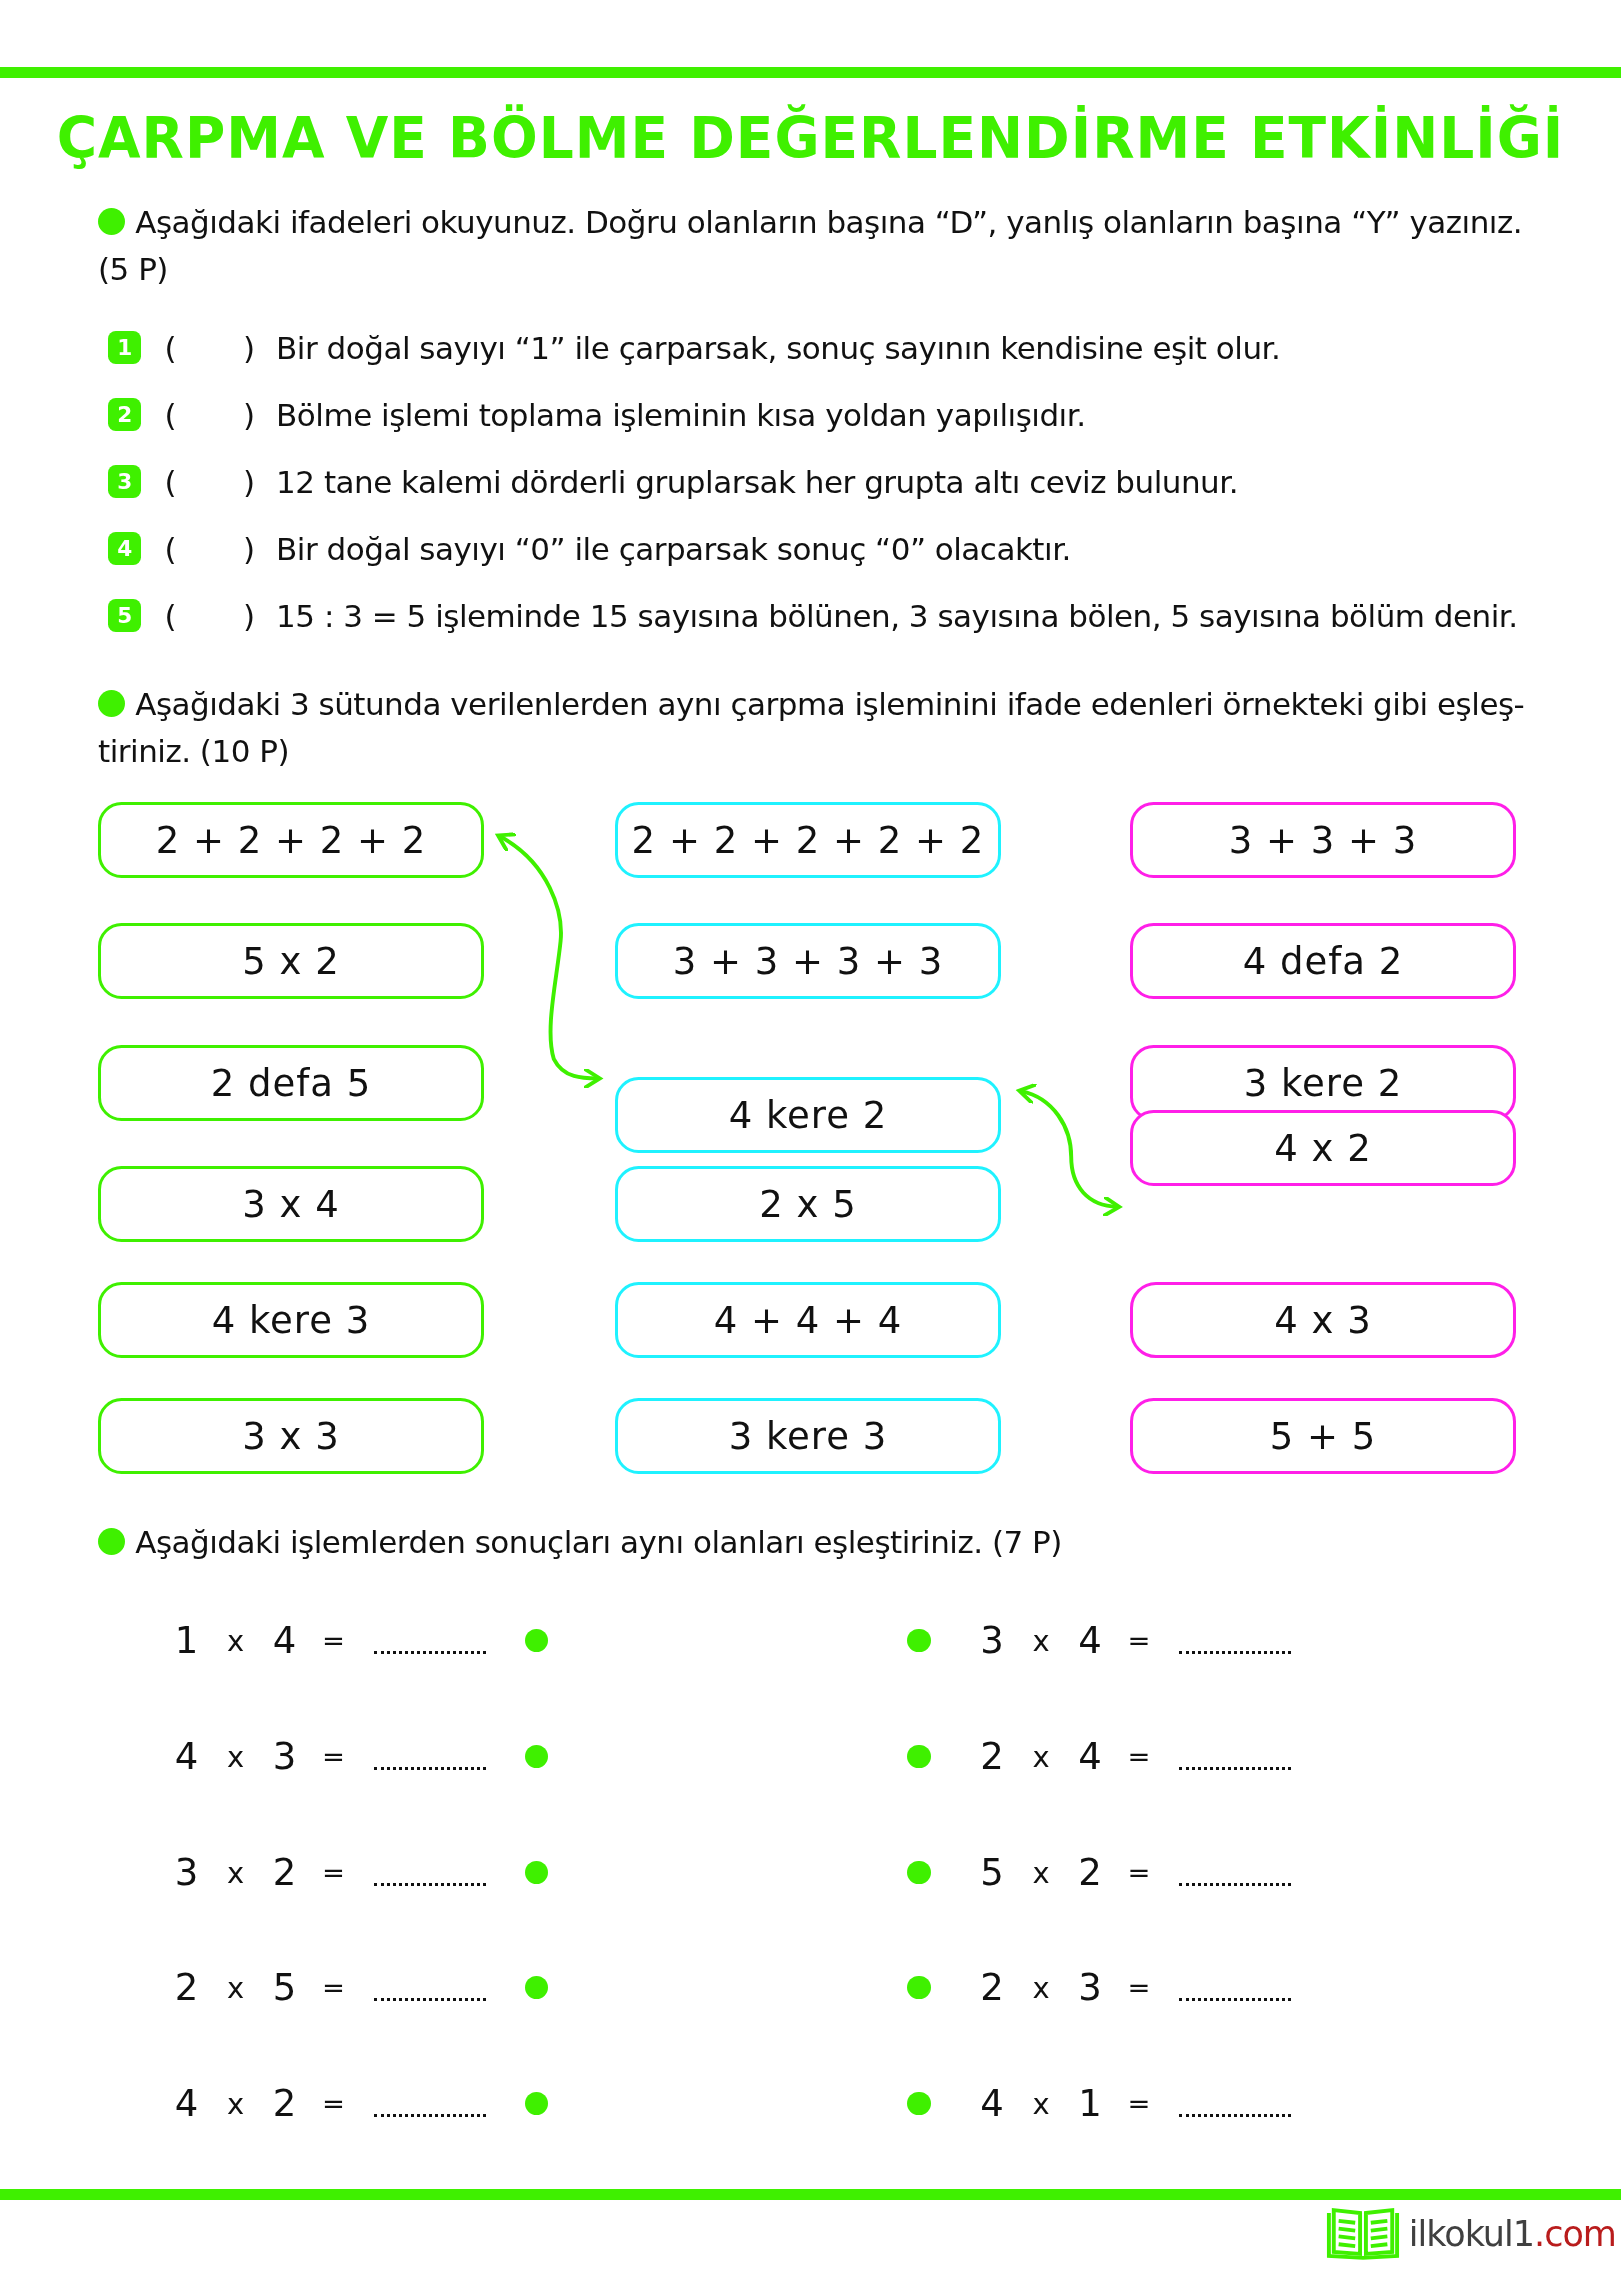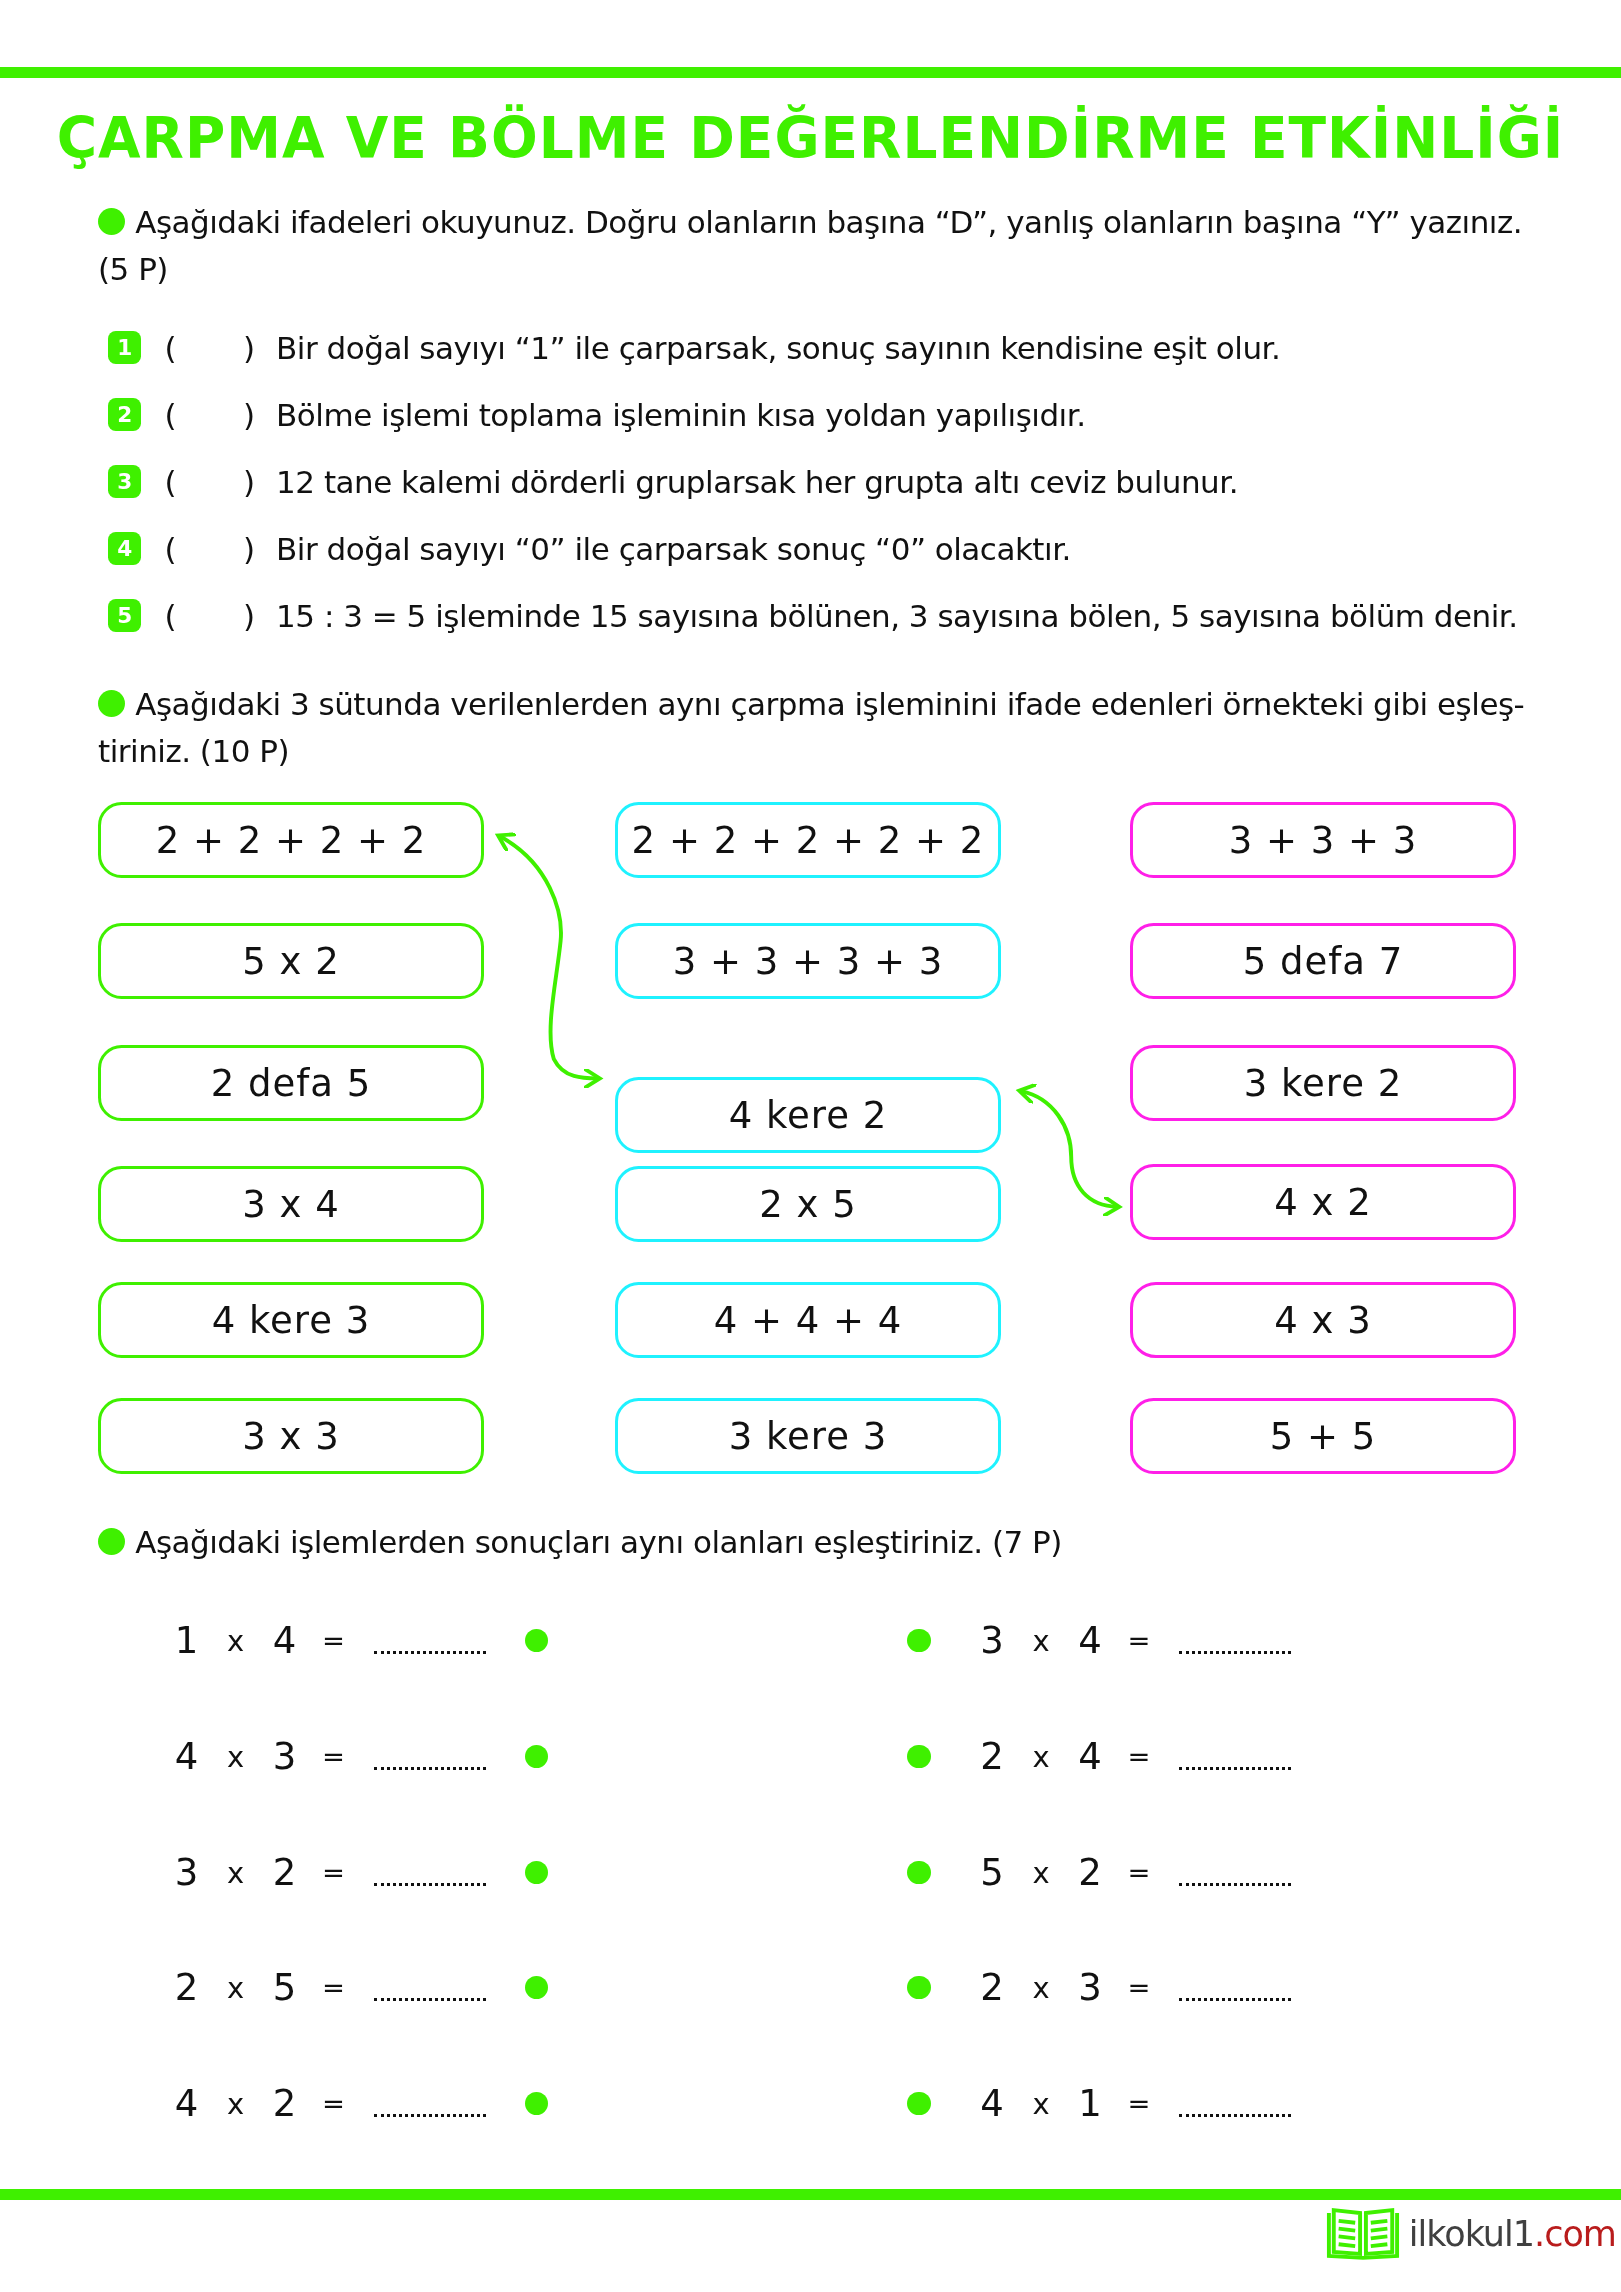--- a/index.html
+++ b/index.html
@@ -139,23 +139,23 @@
     <div class="box col-a" style="top: 1166px;">3 x 4</div>
     <div class="box col-a" style="top: 1282px;">4 kere 3</div>
     <div class="box col-a" style="top: 1398px;">3 x 3</div>
     <div class="box col-b" style="top: 802px;">2 + 2 + 2 + 2 + 2</div>
     <div class="box col-b" style="top: 923px;">3 + 3 + 3 + 3</div>
     <div class="box col-b" style="top: 1045px; margin-top: 32px;">4 kere 2</div>
     <div class="box col-b" style="top: 1166px;">2 x 5</div>
     <div class="box col-b" style="top: 1282px;">4 + 4 + 4</div>
     <div class="box col-b" style="top: 1398px;">3 kere 3</div>
     <div class="box col-c" style="top: 802px;">3 + 3 + 3</div>
-    <div class="box col-c" style="top: 923px;">5 defa 7</div>
+    <div class="box col-c" style="top: 923px;">4 defa 2</div>
     <div class="box col-c" style="top: 1045px;">3 kere 2</div>
-    <div class="box col-c" style="top: 1164px;">4 x 2</div>
+    <div class="box col-c" style="top: 1110px;">4 x 2</div>
     <div class="box col-c" style="top: 1282px; border-radius: 26px;">4 x 3</div>
     <div class="box col-c" style="top: 1398px;">5 + 5</div>
   </div>
 
 <svg class="arrows" viewBox="0 0 1654 2339">
   <defs>
     <marker id="ah" viewBox="0 0 10 10" refX="7" refY="5" markerWidth="5" markerHeight="5" orient="auto-start-reverse">
       <path d="M0,0 L8,5 L0,10" fill="none" stroke="#3ff000" stroke-width="2"></path>
     </marker>
   </defs>

